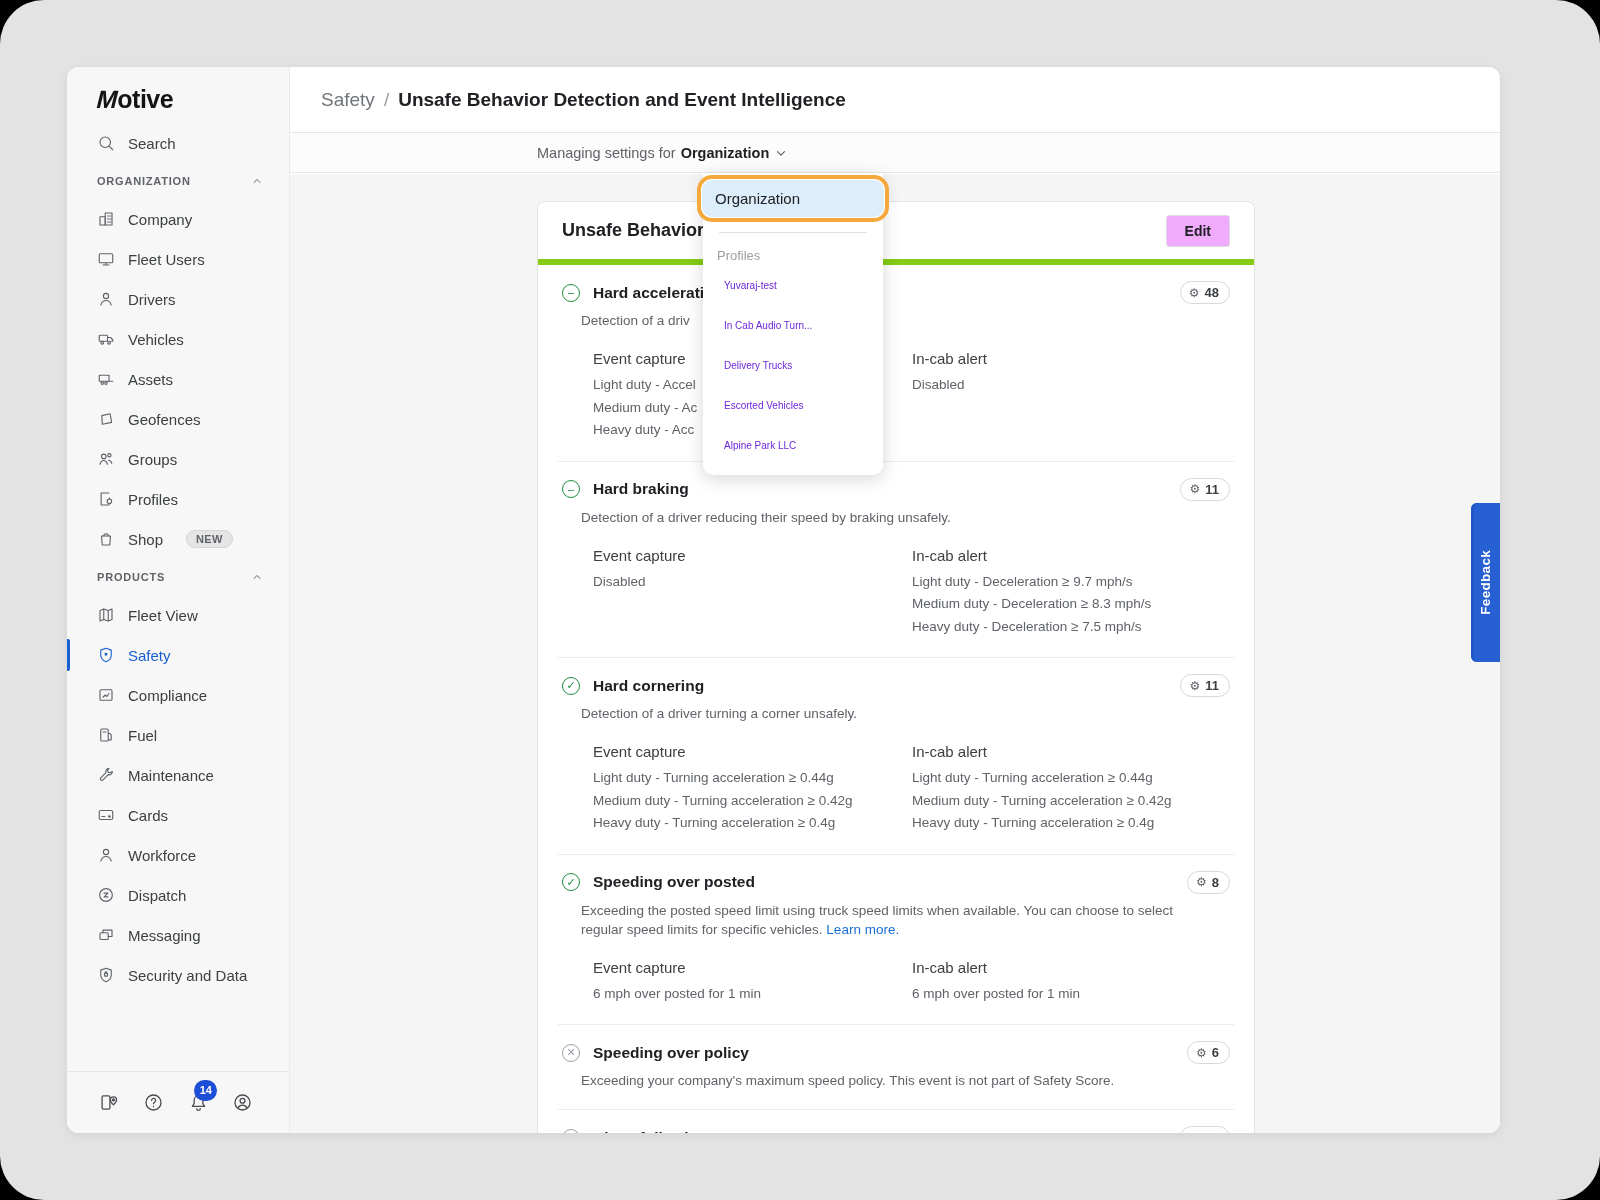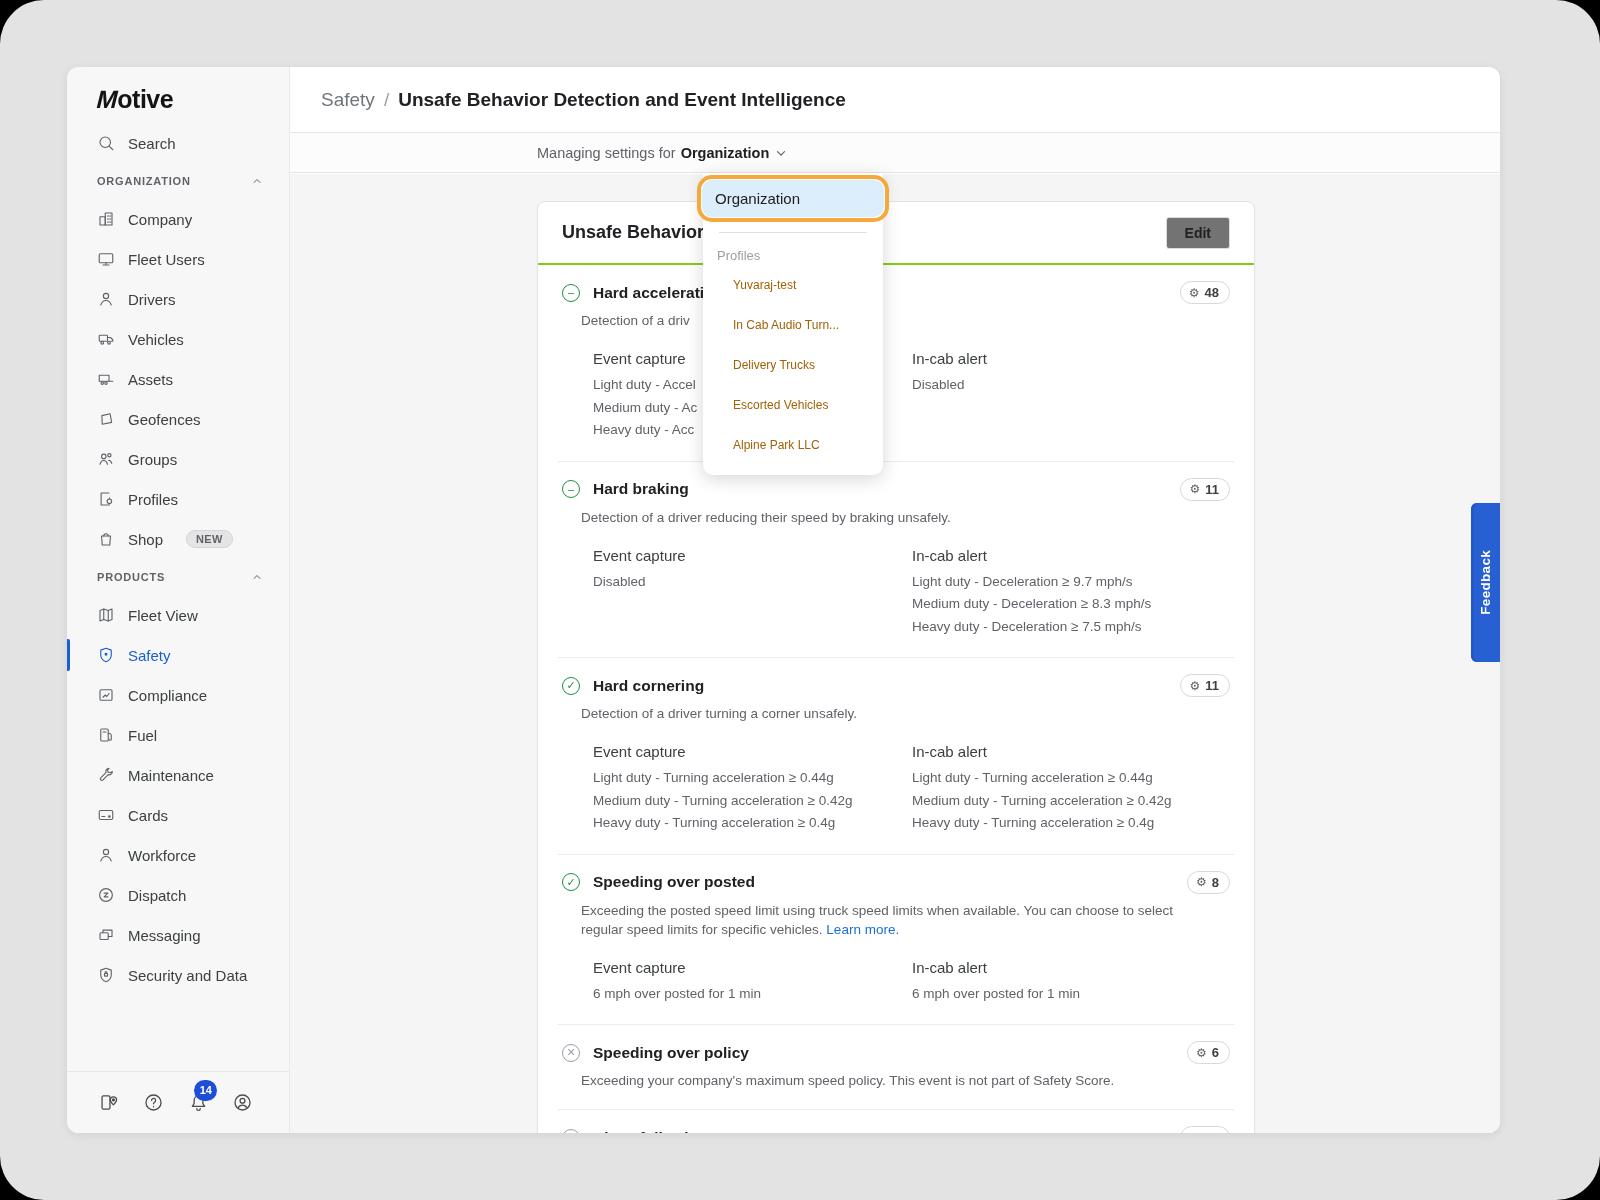--- a/index.html
+++ b/index.html
@@ -31,23 +31,23 @@
   .crumb-sec { color:#70757a; }
   .crumb-sep { color:#9aa0a6; margin:0 9px; }
   .crumb-page { color:#202124; font-weight:700; }
   .managebar { height:40px; display:flex; align-items:center; padding-left:247px; border-bottom:1px solid #E6E6E6; background:#FCFCFC; font-size:14.5px; color:#5f6368; }
   .managebar b { color:#202124; font-weight:700; margin-left:5px; }
   .managebar svg { width:14px; height:14px; stroke:#5f6368; fill:none; stroke-width:2; stroke-linecap:round; stroke-linejoin:round; margin-left:5px; }
   .content { position:absolute; top:107px; left:0; right:0; bottom:0; background:#F5F5F5; }
 
   
   .card { position:absolute; left:247px; top:27px; width:718px; background:#fff; border:1px solid #E3E3E3; border-radius:8px; box-shadow:0 1px 2px rgba(0,0,0,.04); }
-  .card-head { height:63px; display:flex; align-items:center; justify-content:space-between; padding:0 24px; border-bottom:2px solid #84cc16; }
+  .card-head { height:63px; display:flex; align-items:center; justify-content:space-between; padding:0 24px; border-bottom:6px solid #84cc16; }
   .card-title { font-size:18px; font-weight:700; color:#202124; white-space:nowrap; overflow:hidden; }
-  .edit-btn { border:1px solid #DADCE0; background:#737373; border-radius:3px; padding:7px 18px; font-size:14px; font-weight:600; color:#202124; cursor:pointer; font-family:inherit; }
+  .edit-btn { border:1px solid #DADCE0; background:#f0abfc; border-radius:3px; padding:7px 18px; font-size:14px; font-weight:600; color:#202124; cursor:pointer; font-family:inherit; }
   .sections { padding:0 20px; }
   .section { padding:16px 4px 19px 4px; }
   .section + .section { border-top:1px solid #ECECEC; }
   .sec-row { display:flex; align-items:center; gap:13px; }
   .st { width:18px; height:18px; border-radius:50%; border:1.6px solid; display:flex; align-items:center; justify-content:center; font-size:11px; line-height:1; flex:none; }
   .st-minus, .st-check { border-color:#1E8E3E; color:#1E8E3E; }
   .st-cross { border-color:#9AA0A6; color:#9AA0A6; }
   .sec-title { font-size:15.5px; font-weight:700; color:#202124; flex:1; white-space:nowrap; overflow:hidden; }
   .badge { display:inline-flex; align-items:center; gap:5px; border:1px solid #D8D8D8; border-radius:999px; padding:3px 10px 3px 8px; font-size:13px; font-weight:600; color:#3c4043; background:#fff; }
   .badge .gear { font-size:12px; color:#5f6368; font-weight:400; }
@@ -58,21 +58,21 @@
   .col-r { flex:1; }
   .col-h { font-size:15px; color:#3c4043; margin-bottom:7px; }
   .col-line { font-size:13.5px; color:#5f6368; line-height:22.5px; white-space:nowrap; }
 
   
   .dropdown { position:absolute; left:703px; top:173px; width:180px; background:#fff; border-radius:0 0 10px 10px; box-shadow:0 4px 18px rgba(0,0,0,.16); z-index:60; padding-bottom:10px; }
   .dd-selected-ring { margin:2px -6px 0 -6px; border:4px solid #F5A83C; border-radius:15px; background:#fff; padding:1px; }
   .dd-selected { background:#DCEDFB; border-radius:10px; padding:10px 13px; font-size:15px; color:#202124; cursor:pointer; }
   .dd-divider { border-top:1px solid #E0E0E0; margin:10px 16px 0 16px; }
   .dd-group { padding:15px 14px 2px 14px; font-size:13px; color:#9e9e9e; }
-  .dd-item { padding:0 30px; height:40px; display:flex; align-items:center; font-size:12px; color:#a16207; cursor:pointer; white-space:nowrap; }
+  .dd-item { padding:0 21px; height:40px; display:flex; align-items:center; font-size:10px; color:#6d28d9; cursor:pointer; white-space:nowrap; }
 
   
   .feedback-tab { position:absolute; left:1471px; top:503px; width:29px; height:159px; background:#2760D2; border-radius:6px 0 0 6px; z-index:40; display:flex; align-items:center; justify-content:center; cursor:pointer; box-shadow:inset 3px 0 0 #2157C6; }
   .feedback-tab span { writing-mode:vertical-rl; transform:rotate(180deg); color:#fff; font-size:13.5px; font-weight:600; letter-spacing:.3px; }
 </style>
 </head>
 <body>
 
 <div class="canvas">
   <div class="window">

